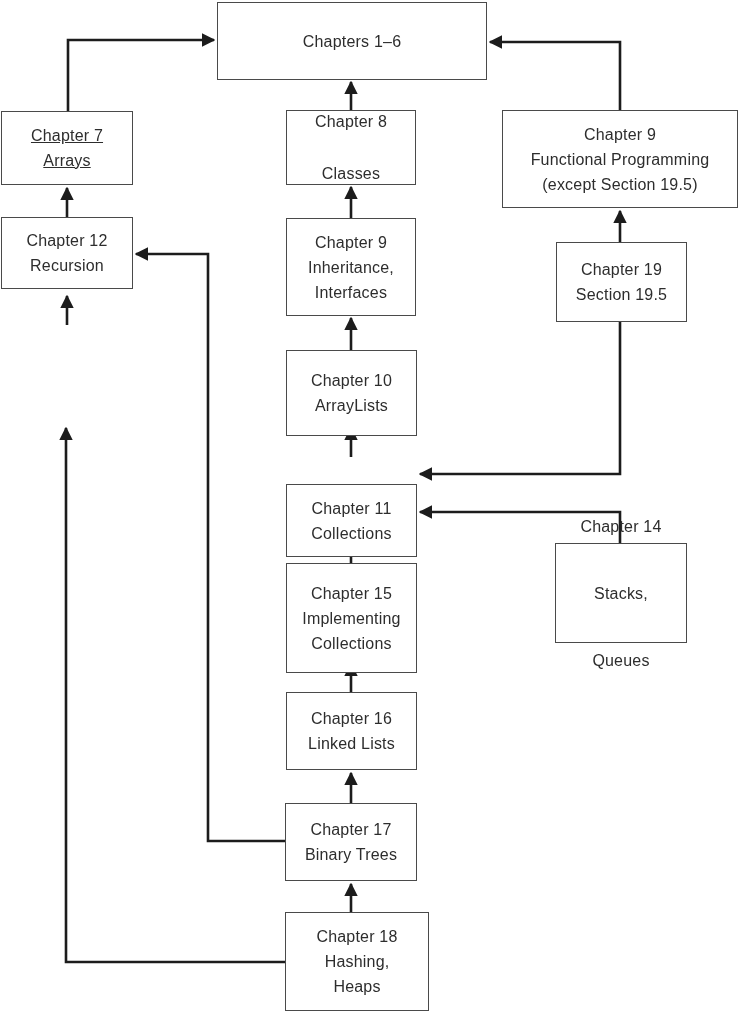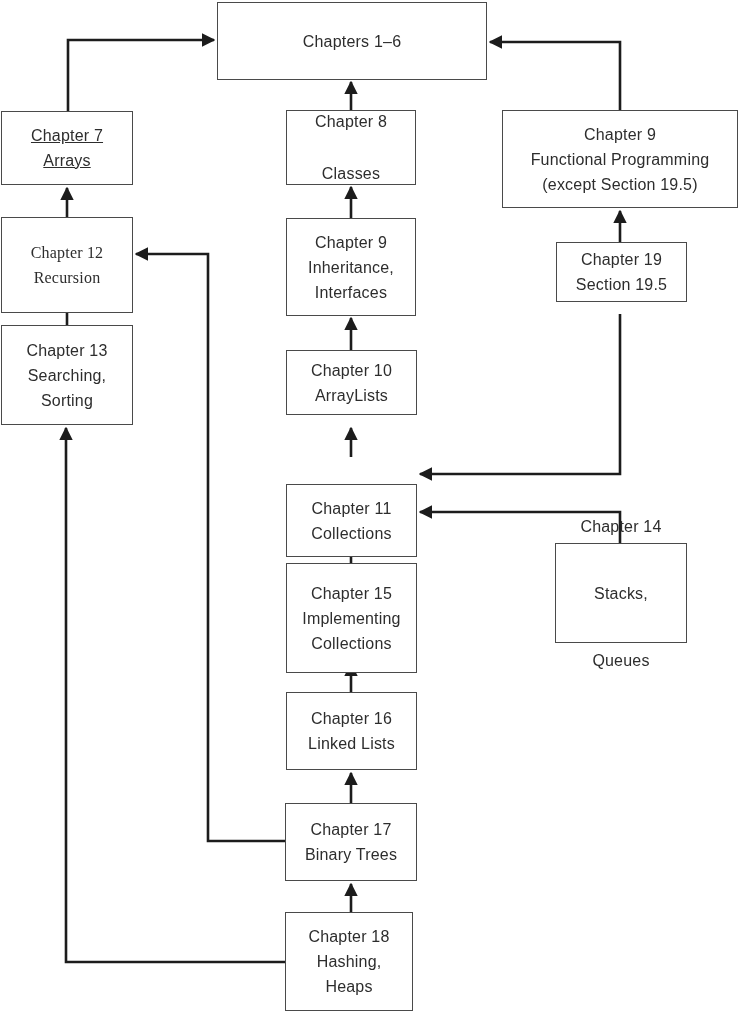--- a/index.html
+++ b/index.html
@@ -73,43 +73,38 @@
 
   <div class="node" style="left:217px; top:2px; width:270px; height:78px;">
     <span>Chapters 1–6</span>
   </div>
 
   <div class="node" style="left:1px; top:111px; width:132px; height:74px;text-decoration:underline;">
     <span>Chapter 7</span>
     <span>Arrays</span>
   </div>
 
-  <div class="node" style="left:1px; top:217px; width:132px; height:96px;font-family:Liberation Serif, serif;">
+  <div class="node" style="left:1px; top:217px; width:132px; height:72px;">
     <span>Chapter 12</span>
     <span>Recursion</span>
   </div>
 
-  <div class="node" style="left:1px; top:325px; width:132px; height:100px;">
-    <span>Chapter 13</span>
-    <span>Searching,</span>
-    <span>Sorting</span>
-  </div>
 
   <div class="node" style="left:286px; top:110px; width:130px; height:75px;gap:27px;">
     <span>Chapter 8</span>
     <span>Classes</span>
   </div>
 
   <div class="node" style="left:286px; top:218px; width:130px; height:98px;">
     <span>Chapter 9</span>
     <span>Inheritance,</span>
     <span>Interfaces</span>
   </div>
 
-  <div class="node" style="left:286px; top:350px; width:131px; height:65px;">
+  <div class="node" style="left:286px; top:350px; width:131px; height:86px;">
     <span>Chapter 10</span>
     <span>ArrayLists</span>
   </div>
 
   <div class="node" style="left:286px; top:457px; width:131px; height:73px;margin-top:27px;">
     <span>Chapter 11</span>
     <span>Collections</span>
   </div>
 
   <div class="node" style="left:286px; top:563px; width:131px; height:110px;">
@@ -121,33 +116,33 @@
   <div class="node" style="left:286px; top:692px; width:131px; height:78px;">
     <span>Chapter 16</span>
     <span>Linked Lists</span>
   </div>
 
   <div class="node" style="left:285px; top:803px; width:132px; height:78px;">
     <span>Chapter 17</span>
     <span>Binary Trees</span>
   </div>
 
-  <div class="node" style="left:285px; top:912px; width:128px; height:99px;">
+  <div class="node" style="left:285px; top:912px; width:144px; height:99px;">
     <span>Chapter 18</span>
     <span>Hashing,</span>
     <span>Heaps</span>
   </div>
 
   <div class="node" style="left:502px; top:110px; width:236px; height:98px;">
     <span>Chapter 9</span>
     <span>Functional Programming</span>
     <span>(except Section 19.5)</span>
   </div>
 
-  <div class="node" style="left:556px; top:242px; width:131px; height:60px;">
+  <div class="node" style="left:556px; top:242px; width:131px; height:80px;">
     <span>Chapter 19</span>
     <span>Section 19.5</span>
   </div>
 
   <div class="node" style="left:555px; top:543px; width:132px; height:100px;gap:42px;">
     <span>Chapter 14</span>
     <span>Stacks,</span>
     <span>Queues</span>
   </div>
 

